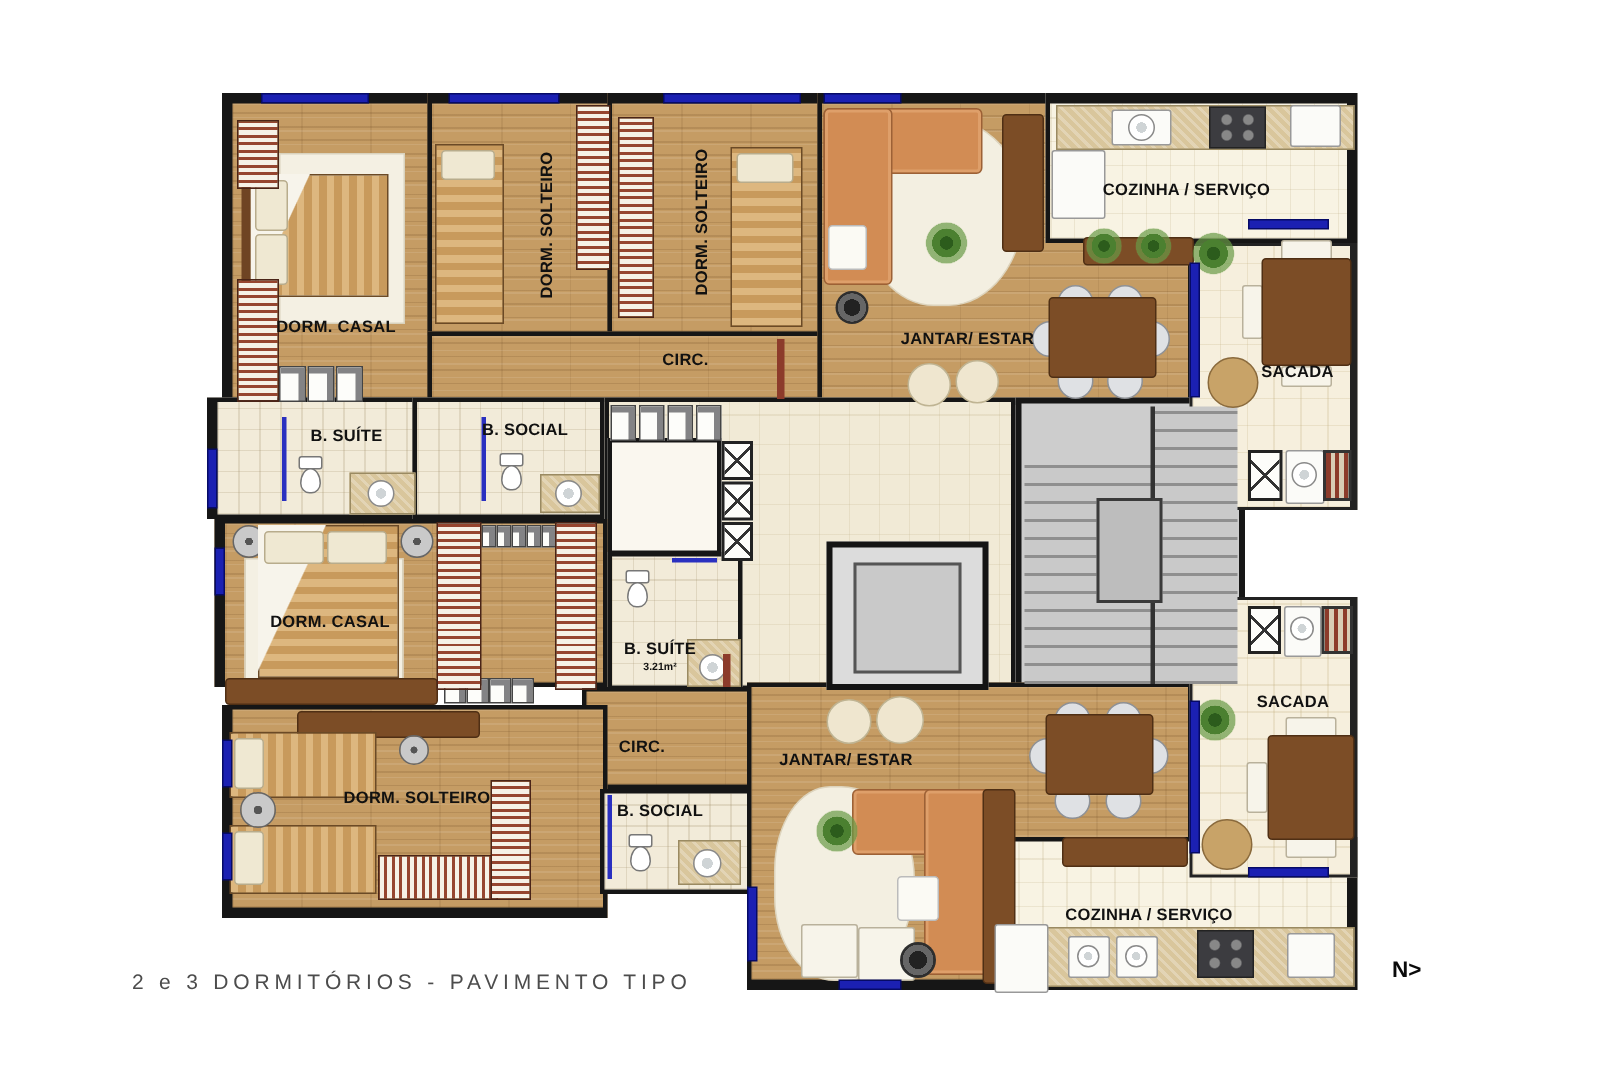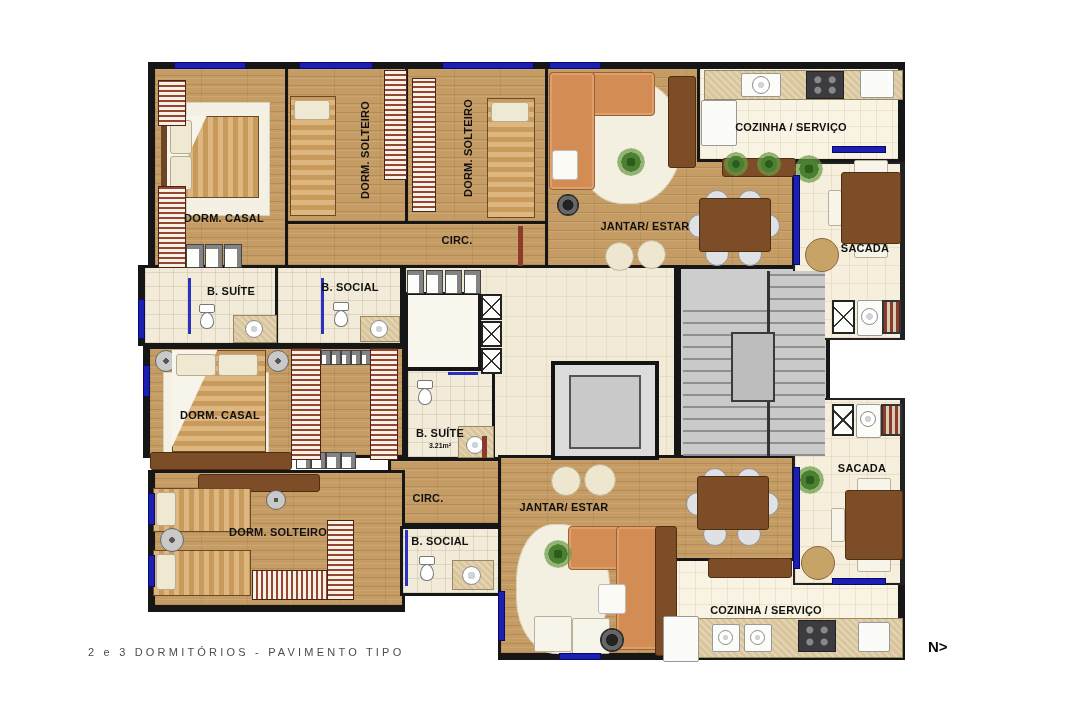--- a/index.html
+++ b/index.html
@@ -78,21 +78,21 @@
         box-shadow:inset -4px 4px 0 rgba(50,50,55,.6)}
   .lamp{position:absolute;border-radius:50%;z-index:14;
         background:radial-gradient(circle,#222 0 35%,#666 36% 60%,#2e2e2e 61% 100%)}
   .stool{position:absolute;border-radius:50%;border:1px solid #666;z-index:13;
          background:radial-gradient(circle,#555 0 18%,#c9c9c9 19% 100%)}
   .rtbl{position:absolute;border-radius:50%;background:#c8a368;border:1px solid #8a6a3c;z-index:12}
   .steps{position:absolute;z-index:8;background:repeating-linear-gradient(0deg,#8f8f8f 0 2px,#c9c9c9 2px 12px)}
   .landing{position:absolute;background:#bdbdbd;border:2px solid #3a3a3a;z-index:9;box-sizing:border-box}
   .elev{position:absolute;background:#dcdcdc;border:4px solid #141414;z-index:9;box-sizing:border-box}
   .elevin{position:absolute;background:#c9c9c9;border:2px solid #555;z-index:10;box-sizing:border-box}
-  .caption{position:absolute;font-size:11px;letter-spacing:3.2px;color:#4c4c4c;z-index:60;white-space:nowrap}
+  .caption{position:absolute;font-size:14px;letter-spacing:3.2px;color:#4c4c4c;z-index:60;white-space:nowrap}
   .compass{position:absolute;font-size:15px;font-weight:800;color:#0a0a0a;z-index:60}
 </style>
 </head>
 <body>
 
 <div class="room wood" style="left:148px;top:62px;width:140px;height:206px;border-width:7px 3px 3px 7px"></div>
 <div class="room wood" style="left:285px;top:62px;width:123px;height:162px;border-top-width:7px"></div>
 <div class="room wood" style="left:405px;top:62px;width:143px;height:162px;border-top-width:7px"></div>
 <div class="room wood" style="left:285px;top:221px;width:263px;height:47px"></div>
 <div class="room wood" style="left:545px;top:62px;width:250px;height:208px;border-top-width:7px"></div>

